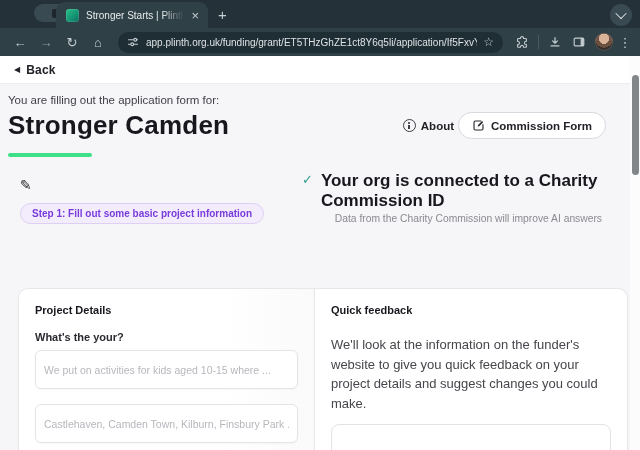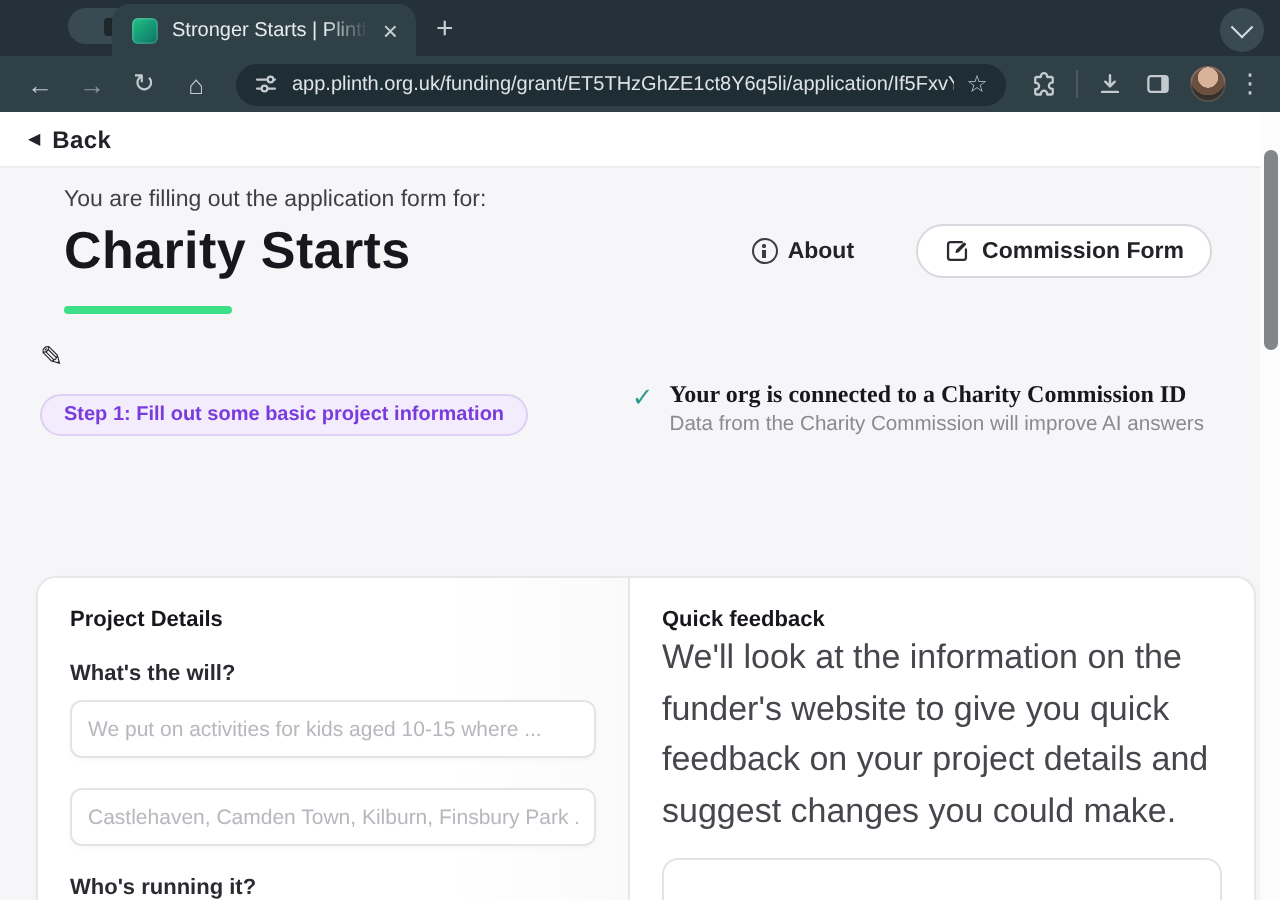--- a/index.html
+++ b/index.html
@@ -45,59 +45,59 @@
           box-shadow:inset 0 0 0 1px rgba(255,255,255,.15);}
   .kebab{color:#c3cbd0;font-size:13px;width:16px;text-align:center;}
 
   
   .pagearea{position:relative;height:394px;background:#f6f6f8;overflow:hidden;}
   .backrow{height:27px;background:#ffffff;border-bottom:1px solid #ededef;
            display:flex;align-items:center;padding:0 14px;gap:6px;}
   .back-tri{font-size:8px;color:#222228;}
   .back-label{font-size:12px;font-weight:700;color:#222228;letter-spacing:.2px;}
 
-  .header{padding:10px 20px 0 32px;}
+  .header{padding:10px 20px 0 8px;}
   .intro{font-size:11.5px;color:#3f3f46;}
   .title-row{display:flex;align-items:center;margin-top:4px;}
   .page-title{margin:0;font-size:26px;font-weight:700;color:#17171d;letter-spacing:.2px;}
-  .header-actions{margin-left:auto;display:flex;align-items:center;gap:31px;padding-right:14px;}
+  .header-actions{margin-left:auto;display:flex;align-items:center;gap:4px;padding-right:14px;}
   .about-btn{display:flex;align-items:center;gap:5px;font-size:11.5px;color:#222228;font-weight:600;}
   .info-ic{position:relative;width:11px;height:11px;border:1.2px solid #3c3c42;border-radius:50%;}
   .info-ic::before{content:"";position:absolute;left:4.2px;top:2px;width:1.6px;height:1.6px;background:#3c3c42;border-radius:50%;}
   .info-ic::after{content:"";position:absolute;left:4.2px;top:4.6px;width:1.6px;height:4px;background:#3c3c42;}
   .appform-btn{display:flex;align-items:center;gap:6px;font-size:11.5px;font-weight:600;color:#222228;
                background:#fff;border:1px solid #d8d8de;border-radius:16px;padding:6px 13px;}
   .green-underline{width:84px;height:4px;border-radius:2px;background:var(--accent-green,#3ee087);margin:12px 0 0 0;}
 
   .section-head{display:flex;align-items:flex-end;justify-content:space-between;padding:14px 20px 0 20px;}
   .sec-left h2{display:flex;align-items:center;gap:8px;margin:0;font-size:16.5px;font-weight:700;color:#17171d;}
   .pencil-ic{font-size:14px;color:#26262c;transform:translateY(-1px);}
   .step-badge{display:inline-block;margin-top:9px;font-size:10px;font-weight:600;
               color:var(--badge-purple,#7a3bdc);background:var(--badge-purple-bg,#f2ecfd);
               border:1px solid var(--badge-purple-border,#ddd0f2);border-radius:12px;padding:4px 11px;}
   .charity{display:flex;align-items:flex-start;gap:8px;padding-right:18px;max-width:300px;}
   .check-ic{color:var(--check-teal,#2f9e8c);font-size:13px;font-weight:700;margin-top:1px;}
-  .c-title{font-size:12px;font-weight:700;color:#17171d;font-family:Liberation Serif, serif;}
-  .c-sub{font-size:10.3px;color:#8a8a90;margin-top:2px;}
+  .c-title{font-size:17px;font-weight:700;color:#17171d;}
+  .c-sub{font-size:10.3px;color:#8a8a90;margin-top:2px;text-align:right;}
 
   .cards{position:absolute;left:18px;right:12px;top:232px;bottom:-12px;background:#fff;
          border:1px solid #e7e7ea;border-bottom:none;border-radius:10px 10px 0 0;display:flex;overflow:hidden;
          box-shadow:0 1px 3px rgba(0,0,0,.03);}
   .card-left{width:296px;flex:0 0 auto;border-right:1px solid #e7e7ea;padding:15px 16px;box-sizing:border-box;
              background:linear-gradient(90deg,#ffffff 70%,#fafafb 100%);}
   .card-right{flex:1 1 auto;padding:15px 16px;box-sizing:border-box;}
   .panel-title{margin:0;font-size:11px;font-weight:700;color:#17171d;}
   .field{margin-top:15px;}
   .field-label{font-size:11px;font-weight:600;color:#2a2a30;}
-  .field input{display:block;width:100%;box-sizing:border-box;margin-top:7px;height:29px;
+  .field input{display:block;width:100%;box-sizing:border-box;margin-top:7px;height:39px;
                border:1px solid #e4e4e7;border-radius:6px;background:#fff;padding:0 8px;
                font-size:10.5px;color:#333;box-shadow:0 1px 2px rgba(0,0,0,.03);outline:none;
                font-family:"Liberation Sans","DejaVu Sans",sans-serif;}
   .field input::placeholder{color:#b7b7bd;}
-  .fb-desc{margin:0 0 0 0;font-size:17px;line-height:1.5;color:#46464c;}
+  .fb-desc{margin:19px 0 0 0;font-size:13px;line-height:1.5;color:#46464c;}
   .fb-empty{margin-top:11px;border:1px solid #e3e3e6;border-radius:8px;height:119px;
             display:flex;flex-direction:column;align-items:center;justify-content:center;gap:8px;
             background:#fff;}
   .qmark{font-size:27px;color:#4a4a50;font-weight:400;}
   .fb-text{font-size:10.8px;color:#3f3f46;text-align:center;max-width:240px;line-height:1.45;}
 
   .scrollbar{position:absolute;right:0;top:0;width:10px;height:394px;background:#fcfcfd;}
   .scroll-thumb{position:absolute;right:1.5px;top:19px;width:7px;height:100px;background:#828689;border-radius:4px;}
 
   svg{display:block;}
@@ -164,21 +164,21 @@
   <div class="pagearea">
 
     <div class="backrow">
       <span class="back-tri">◀</span>
       <span class="back-label">Back</span>
     </div>
 
     <div class="header">
       <div class="intro">You are filling out the application form for:</div>
       <div class="title-row">
-        <h1 class="page-title">Charity Starts</h1>
+        <h1 class="page-title">Stronger Camden</h1>
         <div class="header-actions">
           <div class="about-btn">
             <span class="info-ic"></span>
             <span>About</span>
           </div>
           <div class="appform-btn">
             <svg width="13" height="13" viewBox="0 0 16 16" fill="none" stroke="#2a2a30" stroke-width="1.4" stroke-linecap="round" stroke-linejoin="round">
               <path d="M11 2.5H4A1.5 1.5 0 0 0 2.5 4v8A1.5 1.5 0 0 0 4 13.5h8A1.5 1.5 0 0 0 13.5 12V7"></path>
               <path d="M7 9.3l1.9-.4 4.3-4.3a1.06 1.06 0 0 0-1.5-1.5L7.4 7.4 7 9.3z" fill="#2a2a30" stroke="none"></path>
             </svg>
@@ -204,21 +204,21 @@
         </div>
       </div>
     </div>
 
     <div class="cards">
 
       <div class="card-left">
         <h3 class="panel-title">Project Details</h3>
 
         <div class="field">
-          <div class="field-label">What's the will?</div>
+          <div class="field-label">What's the your?</div>
           <input type="text" placeholder="We put on activities for kids aged 10-15 where ..." style="">
         </div>
 
         <div class="field">
           <input type="text" placeholder="Castlehaven, Camden Town, Kilburn, Finsbury Park ..." style="">
         </div>
 
         <div class="field">
           <div class="field-label">Who's running it?</div>
 

